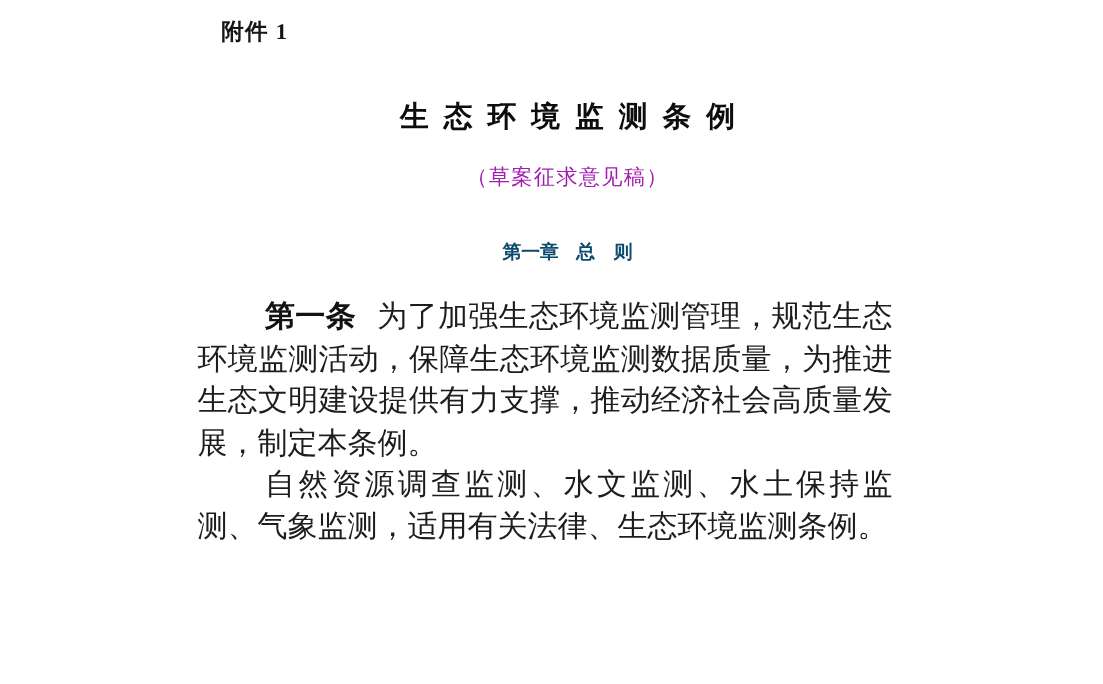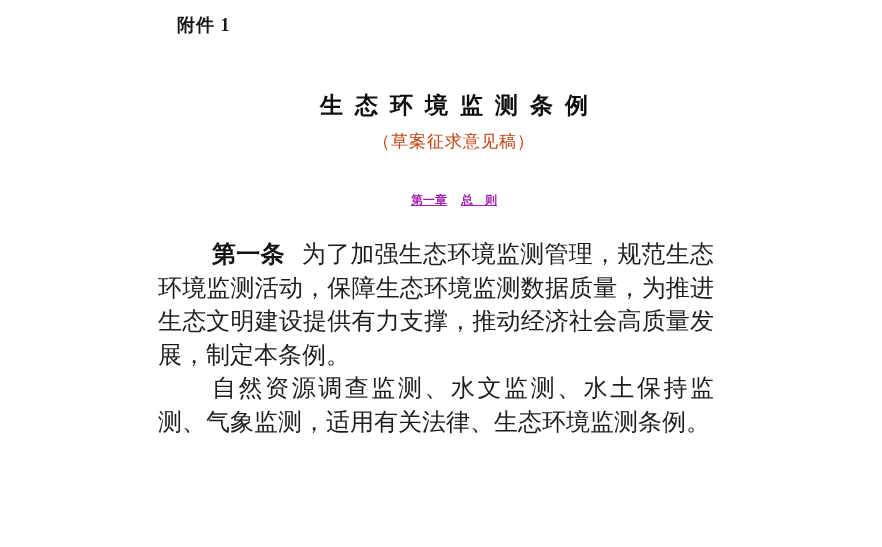--- a/index.html
+++ b/index.html
@@ -31,50 +31,49 @@
     left: 158px;
     width: 592px;
     top: 0;
     text-align: center;
   }
   .doc-title {
     position: absolute;
     left: 0;
     right: 0;
     top: 78px;
-    margin: 12px;
+    margin: 0;
     font-size: 23px;
     font-weight: bold;
     color: #0d0d0d;
     letter-spacing: 12px;
     padding-left: 12px; 
     white-space: nowrap;
   }
   .doc-subtitle {
     position: absolute;
     left: 0;
     right: 0;
     top: 130px;
     font-size: 17px;
     font-weight: normal;
-    color: #c2410c;
+    color: #a21caf;
     letter-spacing: 1px;
     white-space: nowrap;
   }
   .chapter-heading {
     position: absolute;
     left: 0;
     right: 0;
     top: 192px;
     margin: 0;
-    font-size: 12px;
+    font-size: 15px;
     font-weight: bold;
-    color: #a21caf;
+    color: #0c4a6e;
     white-space: nowrap;
-    text-decoration: underline;
   }
   .chapter-heading .chapter-number {
     margin-right: 14px;
   }
   .doc-body {
     position: absolute;
     left: 158px;
     top: 238px;
     width: 556px;
     font-size: 24px;

